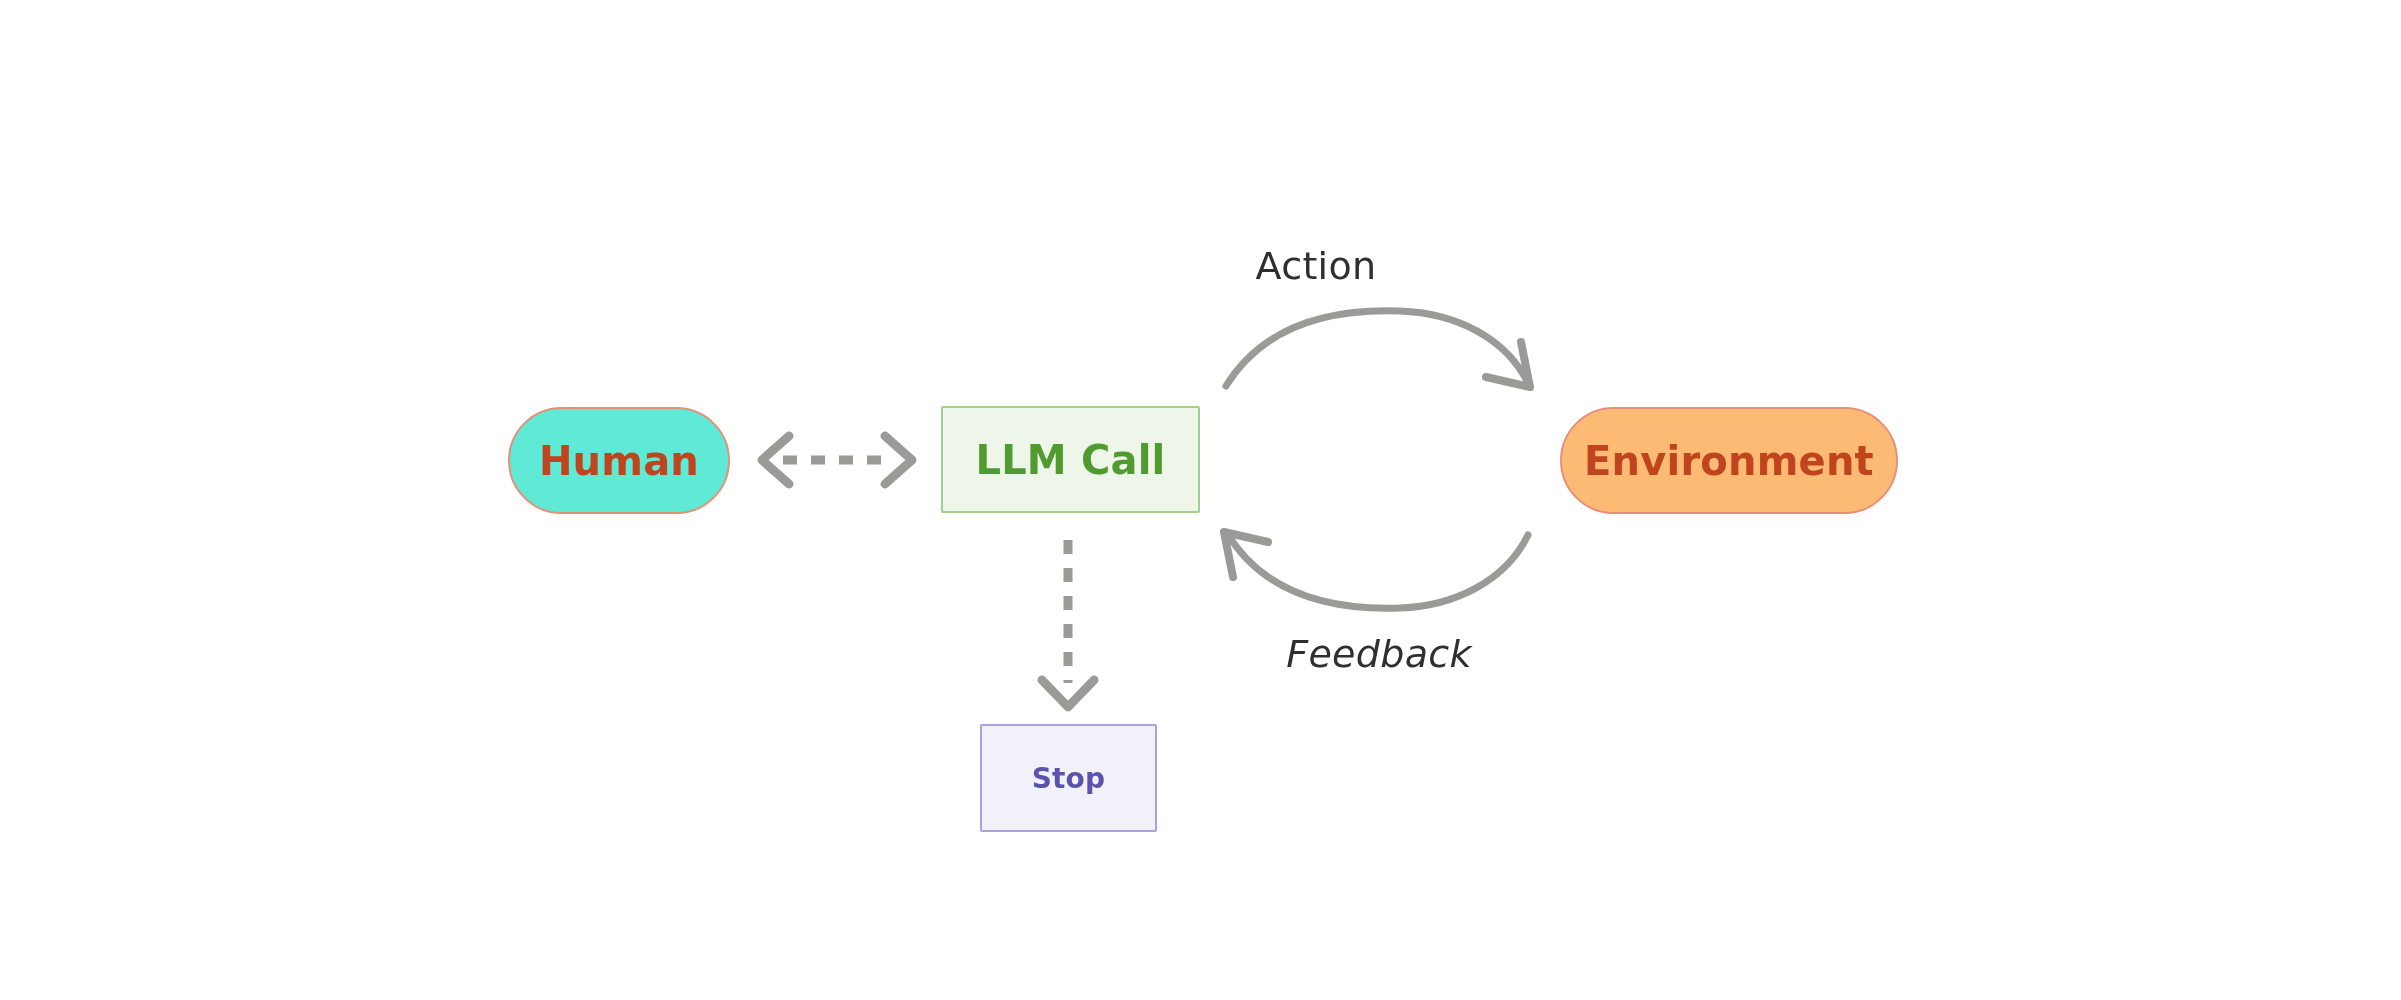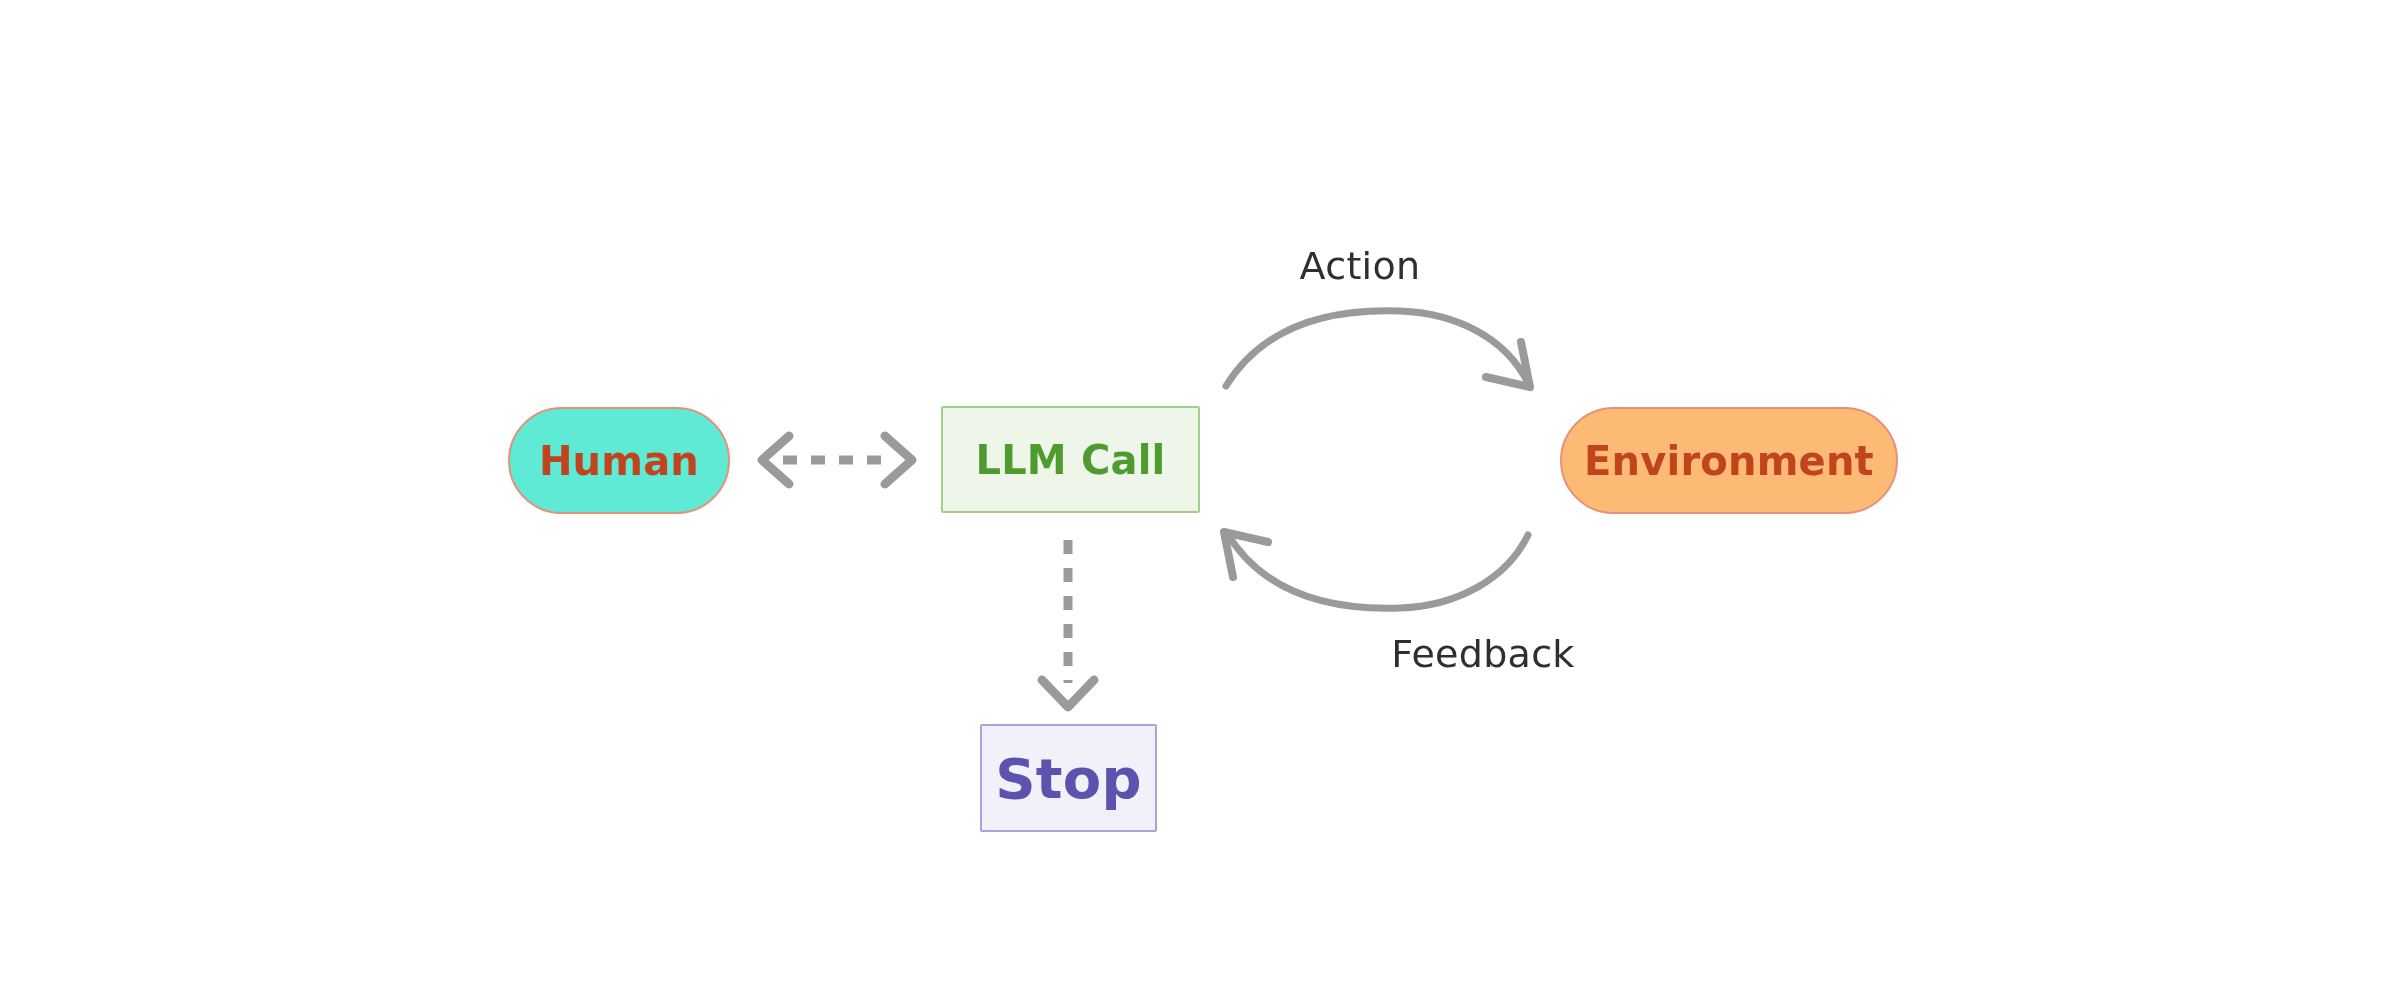--- a/index.html
+++ b/index.html
@@ -71,42 +71,42 @@
 
   .node-stop {
     left: 980px;
     top: 724px;
     width: 177px;
     height: 108px;
     background: #f2f0f9;
     border: 2px solid #a9a2dd;
     border-radius: 2px;
     color: #5b53ae;
-    font-size: 56px;
+    font-size: 28px;
   }
 
   
   .edge-label {
     position: absolute;
     font-size: 38px;
     font-weight: 400;
     color: #2f2f2f;
     white-space: nowrap;
     letter-spacing: 0.3px;
-    margin-left: 44px;
   }
   .label-action {
     left: 1316px;
     top: 244px;
     transform: translateX(-50%);
   }
   .label-feedback {
-    left: 1439px;
+    left: 1379px;
     top: 632px;
     transform: translateX(-50%);
+    font-style: italic;
   }
 
   
   #edges {
     position: absolute;
     left: 0;
     top: 0;
     width: 2401px;
     height: 1000px;
     pointer-events: none;

